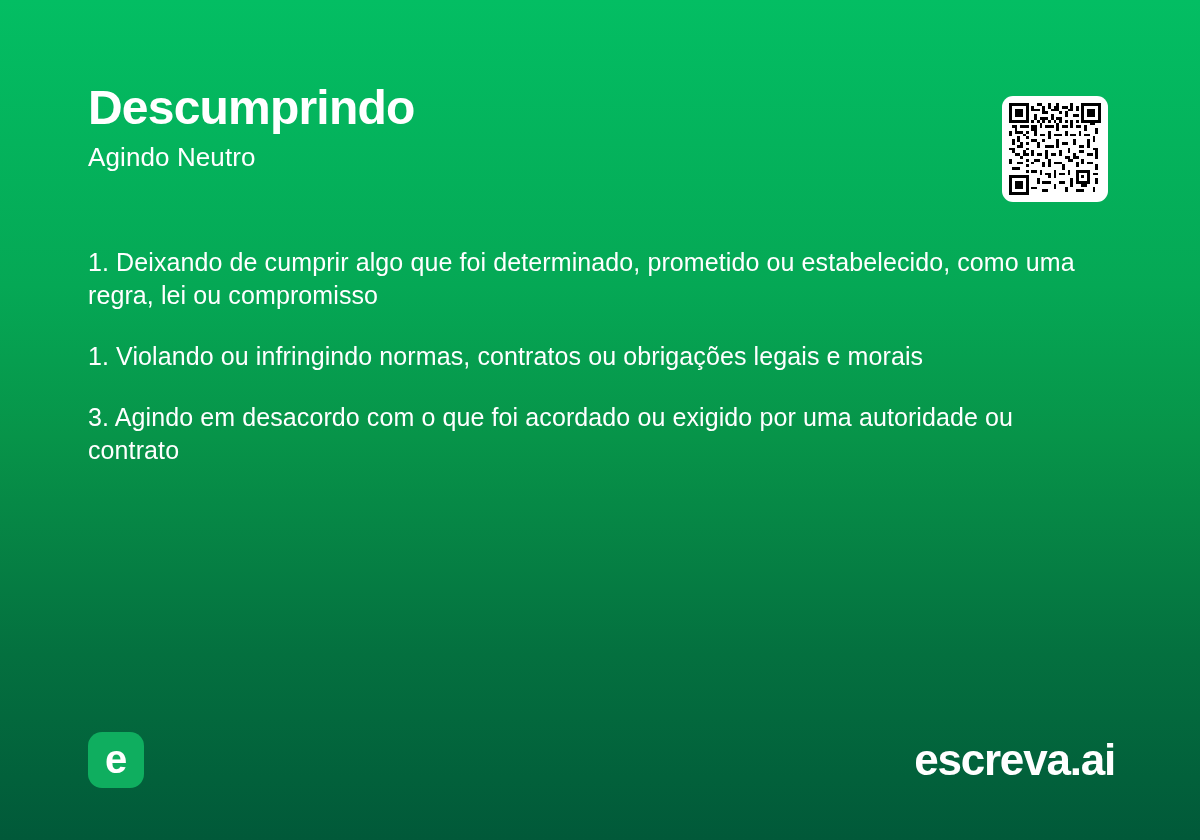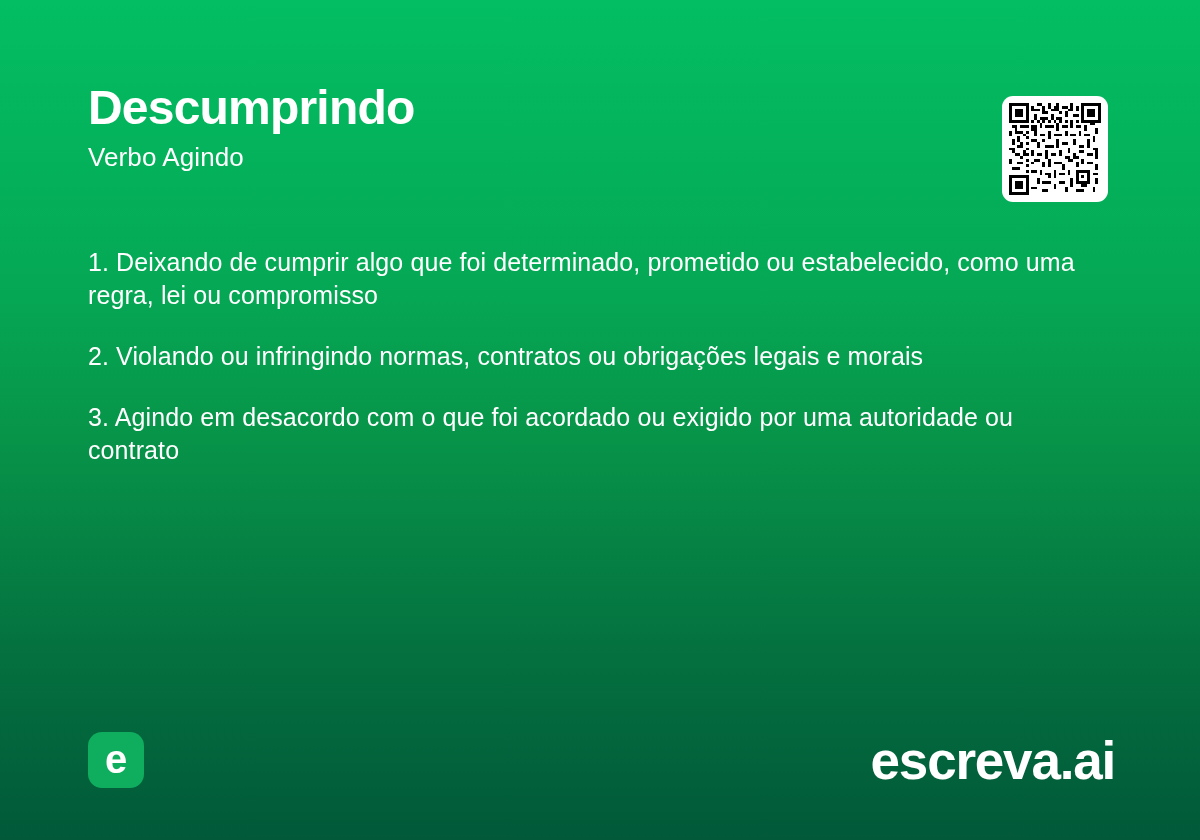--- a/index.html
+++ b/index.html
@@ -111,35 +111,35 @@
 
   #brand-logo-letter {
     font-size: 40px;
     font-weight: 700;
     color: #FFFFFF;
     line-height: 1;
     margin-top: -2px;
   }
 
   #brand-wordmark {
-    font-size: 53px;
+    font-size: 44px;
     font-weight: 700;
     color: #FFFFFF;
     letter-spacing: -1.2px;
     line-height: 1;
   }
 </style>
 </head>
 <body>
 
 <div id="card">
 
   <div id="header">
     <h1 id="word-title">Descumprindo</h1>
-    <div id="word-class">Verbo Agindo</div>
+    <div id="word-class">Agindo Neutro</div>
   </div>
 
   <div id="qr-card">
     <svg viewBox="0 0 33 33" shape-rendering="crispEdges">
       <rect width="33" height="33" fill="#ffffff"></rect>
       <g fill="#000000">
 
         <rect x="0" y="0" width="7" height="1"></rect>
           <rect x="0" y="6" width="7" height="1"></rect>
         <rect x="0" y="0" width="1" height="7"></rect>
@@ -299,21 +299,21 @@
         <rect x="30" y="30" width="1" height="2"></rect>
           <rect x="26" y="29" width="2" height="1"></rect>
         <rect x="24" y="19" width="1" height="1"></rect>
           <rect x="8" y="21" width="1" height="1"></rect>
       </g>
     </svg>
   </div>
 
   <div id="definitions">
     <p class="definition">1. Deixando de cumprir algo que foi determinado, prometido ou estabelecido, como uma regra, lei ou compromisso</p>
-    <p class="definition">2. Violando ou infringindo normas, contratos ou obrigações legais e morais</p>
+    <p class="definition">1. Violando ou infringindo normas, contratos ou obrigações legais e morais</p>
     <p class="definition">3. Agindo em desacordo com o que foi acordado ou exigido por uma autoridade ou contrato</p>
   </div>
 
   <div id="footer">
     <div id="brand-logo">
       <span id="brand-logo-letter">e</span>
     </div>
     <div id="brand-wordmark">escreva.ai</div>
   </div>
 

